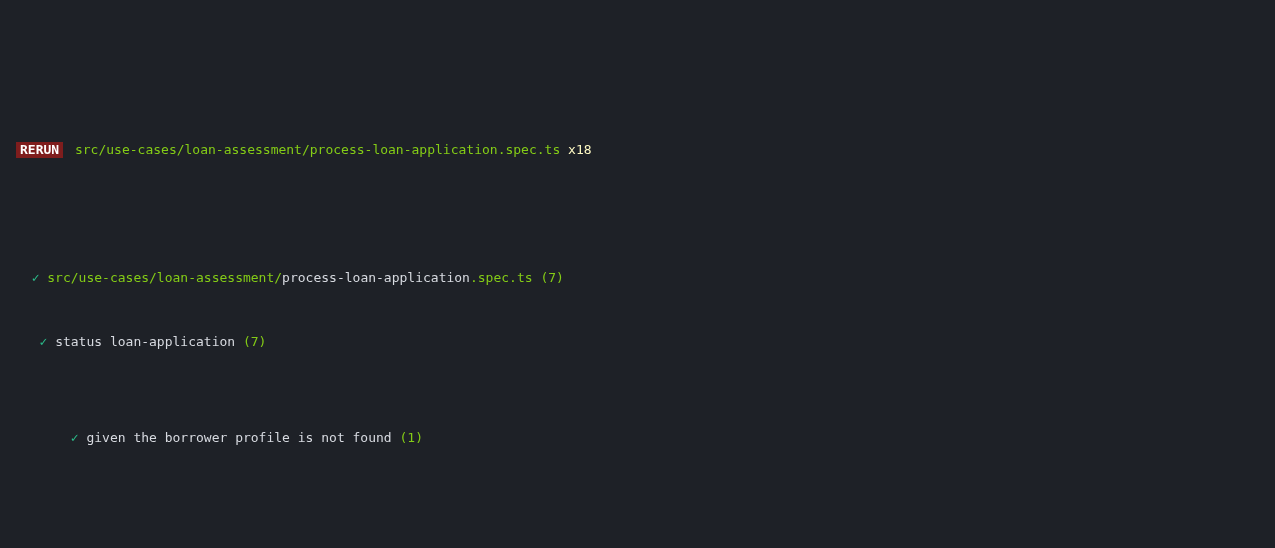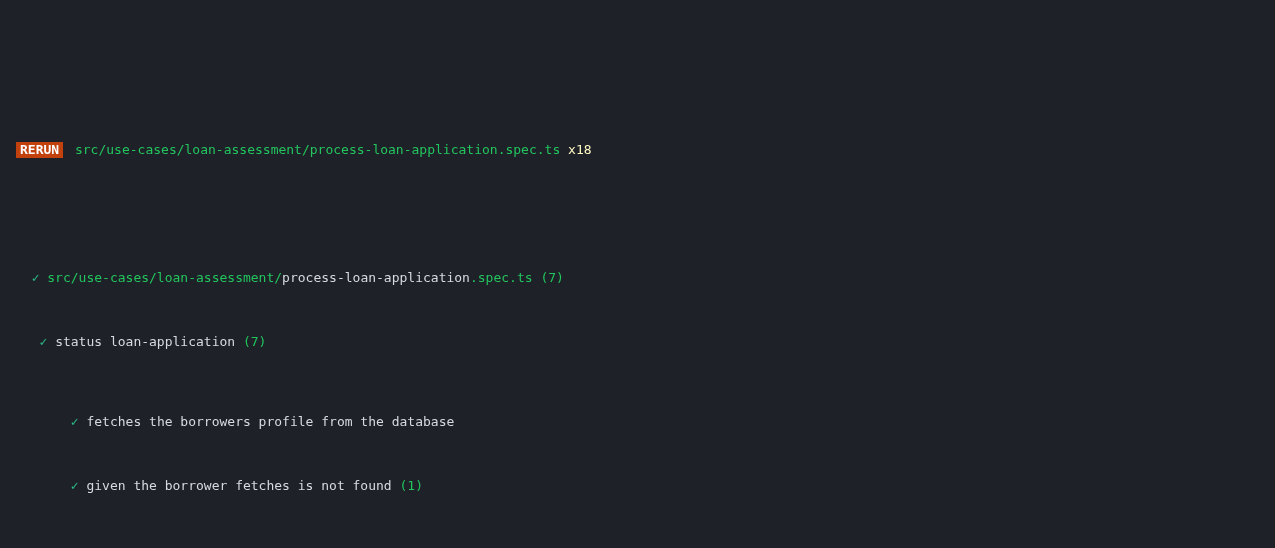--- a/index.html
+++ b/index.html
@@ -11,27 +11,27 @@
     font-size: 13px;
     line-height: 16px;
     width: 1275px;
     height: 548px;
     overflow: hidden;
     white-space: pre;
   }
   .root { padding: 14px 16px; }
   .badge {
     display: inline-block;
-    background: #c2410c;
+    background: #7f1d1d;
     color: #fff;
     font-weight: bold;
     padding: 0 4px;
     margin-right: 4px;
   }
-  .dim   { color: #22c55e; text-align: center; }
+  .dim   { color: #84cc16; text-align: center; }
   .blue  { color: #fef9c3; }
   .green { color: #2bbc8a; }
   .white { color: #d7dae0; }
   .ind1 { padding-left: 2ch; }
   .ind2 { padding-left: 3ch; }
   .ind3 { padding-left: 5ch; }
   .ind4 { padding-left: 7ch; }
   .row { display: block; }
 </style>
 </head>
@@ -43,23 +43,22 @@
 
   <div class="row"><span class="badge">RERUN</span> <span class="dim">src/use-cases/loan-assessment/</span><span class="dim">process-loan-application</span><span class="dim">.spec.ts</span> <span class="blue">x18</span></div>
 
   <div class="row">&nbsp;</div>
 
   <div class="row ind1"><span class="green">✓</span> <span class="dim">src/use-cases/loan-assessment/</span><span class="white">process-loan-application</span><span class="dim">.spec.ts</span> <span class="dim">(7)</span></div>
 
   <div class="row ind2"><span class="green">✓</span> <span class="white">status loan-application</span> <span class="dim">(7)</span></div>
 
 
-  <div class="row ind4"><span class="green">✓</span> <span class="white">fetches the borrowers profile from the database</span></div>
 
-  <div class="row ind4"><span class="green">✓</span> <span class="white">given the borrower fetches is not found</span> <span class="dim">(1)</span></div>
+  <div class="row ind4"><span class="green">✓</span> <span class="white">given the borrower profile is not found</span> <span class="dim">(1)</span></div>
   
 
   
   
 
   
   
   
   
   

